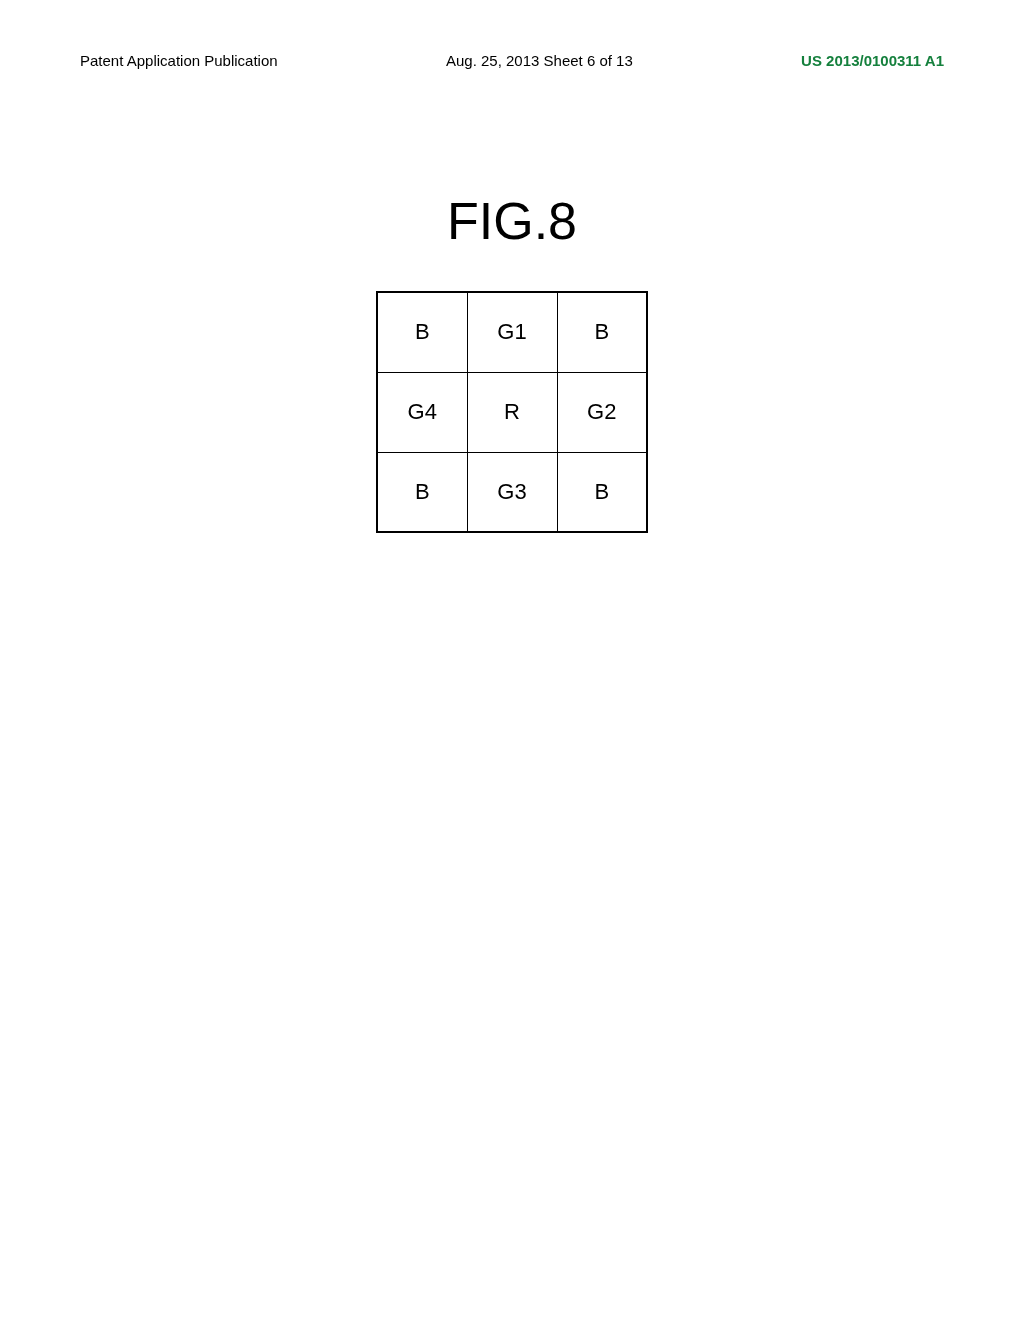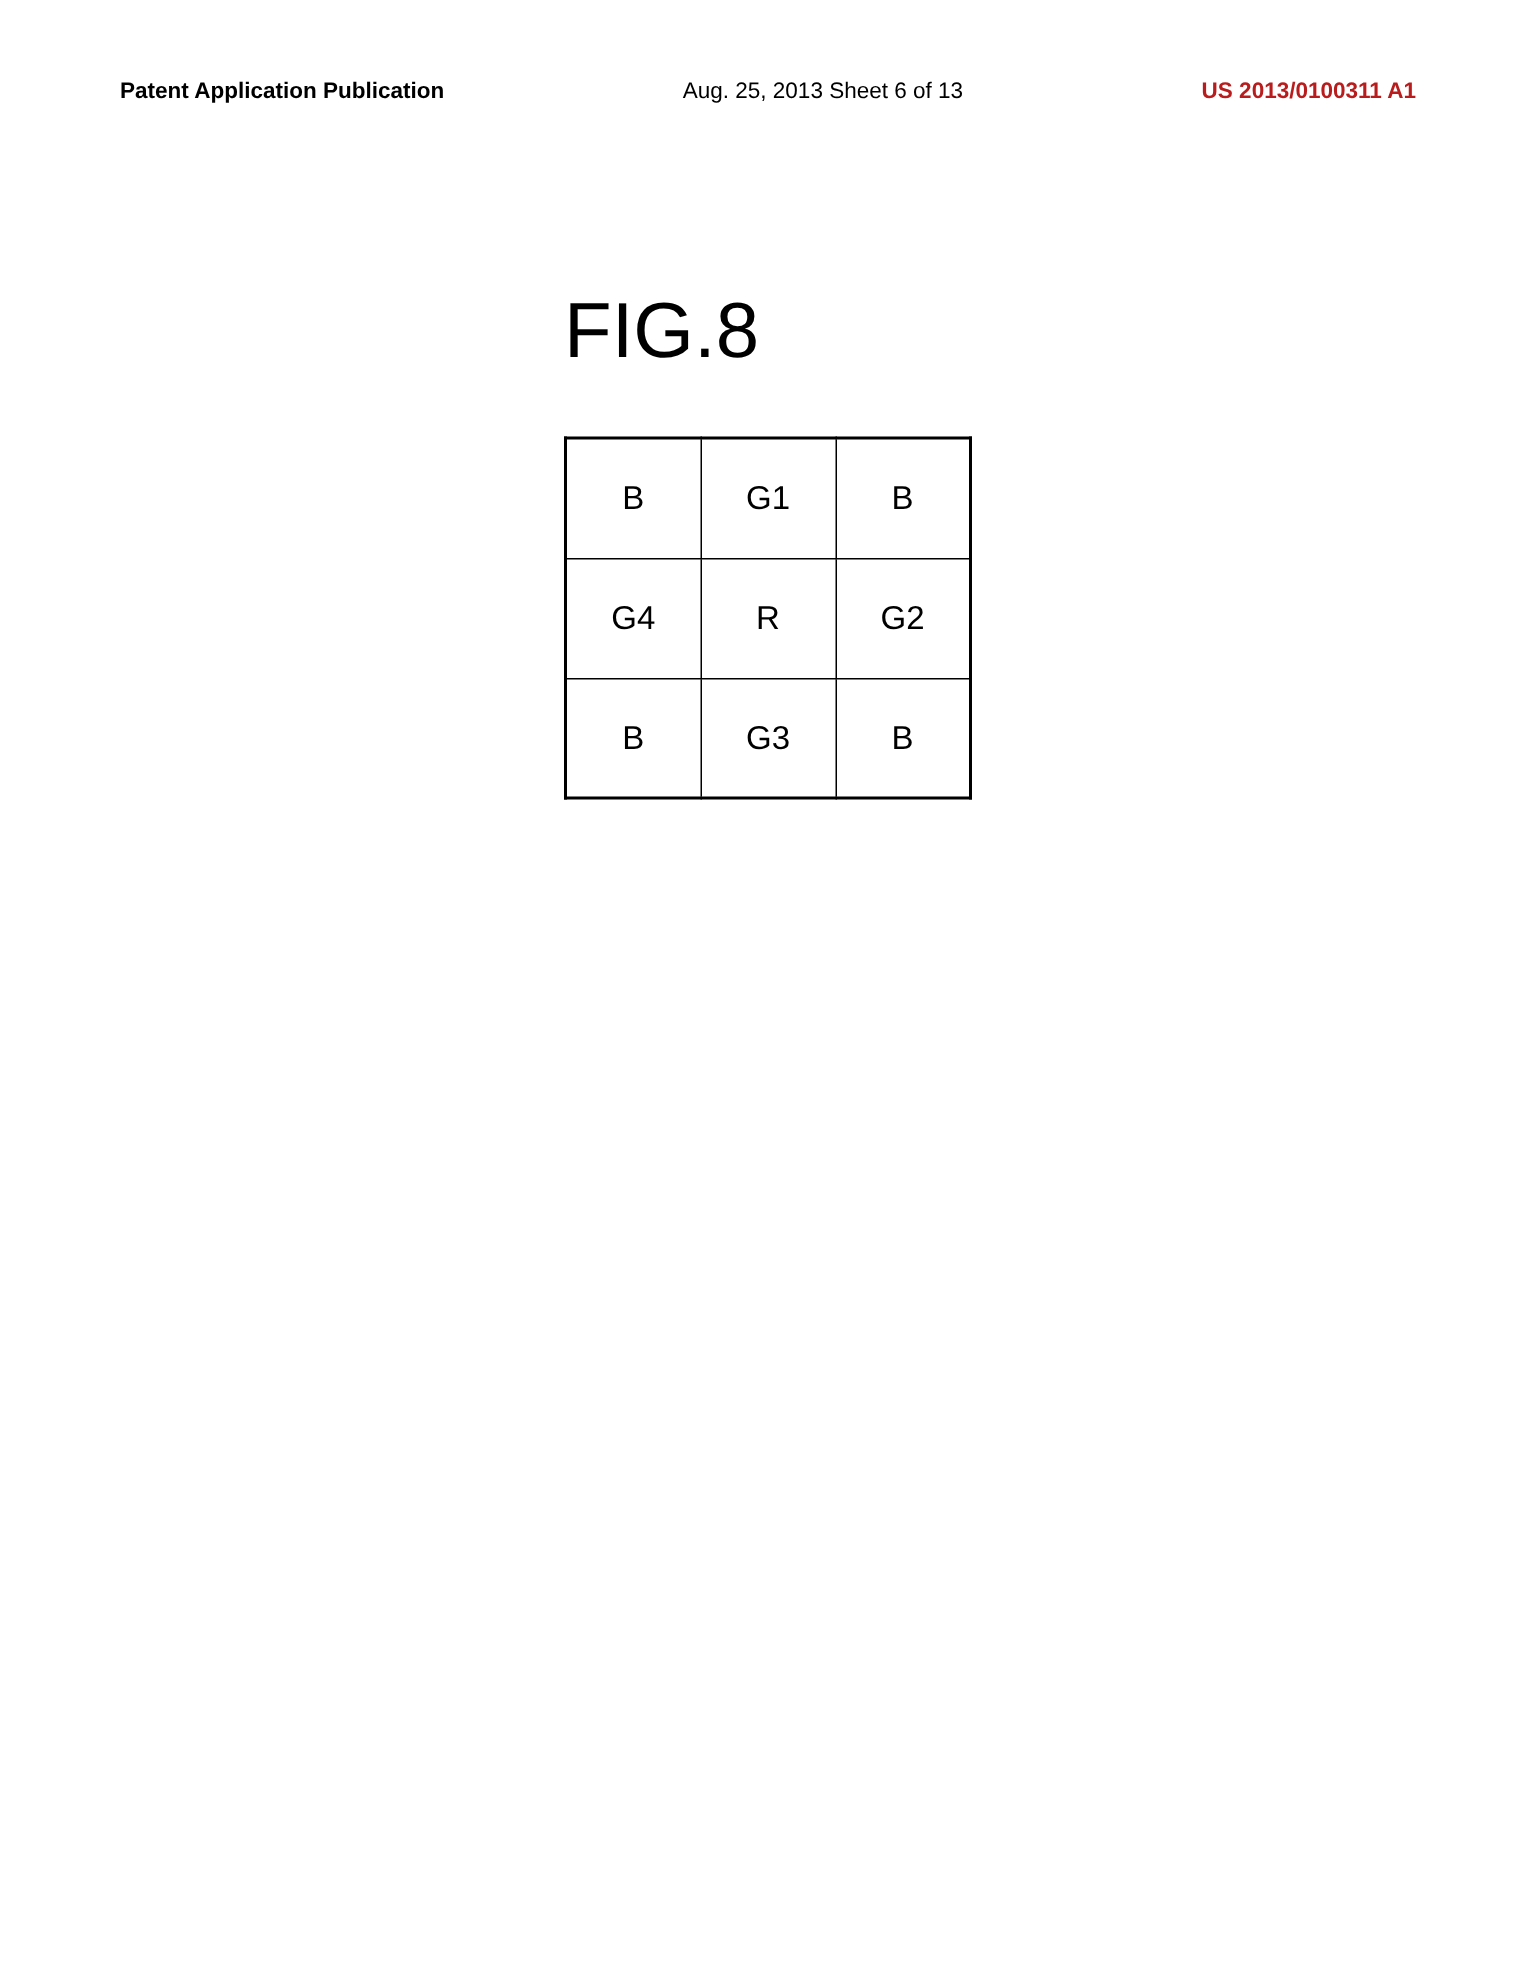--- a/index.html
+++ b/index.html
@@ -19,36 +19,36 @@
 
     .header {
       display: flex;
       justify-content: space-between;
       align-items: flex-start;
       padding: 50px 80px 0 80px;
     }
 
     .header-left {
       font-size: 15px;
-      font-weight: bold;
+      font-weight: normal;
       color: #000000;
       line-height: 1.4;
     }
 
     .header-center {
       font-size: 15px;
       color: #000000;
       text-align: center;
       line-height: 1.4;
     }
 
     .header-right {
       font-size: 15px;
       font-weight: bold;
-      color: #b91c1c;
+      color: #15803d;
       line-height: 1.4;
     }
 
     .main-content {
       display: flex;
       flex-direction: column;
       align-items: center;
       padding-top: 120px;
     }
 
@@ -72,20 +72,21 @@
       text-align: center;
       vertical-align: middle;
       font-size: 22px;
       font-weight: normal;
       color: #000000;
     }
 
     .figure-section {
       display: flex;
       flex-direction: column;
+      align-items: center;
       margin-bottom: 100px;
     }
   </style>
 </head>
 <body>
 
 <div class="header">
   <div class="header-left">Patent Application Publication</div>
   <div class="header-center">Aug. 25, 2013  Sheet 6 of 13</div>
   <div class="header-right">US 2013/0100311 A1</div>

